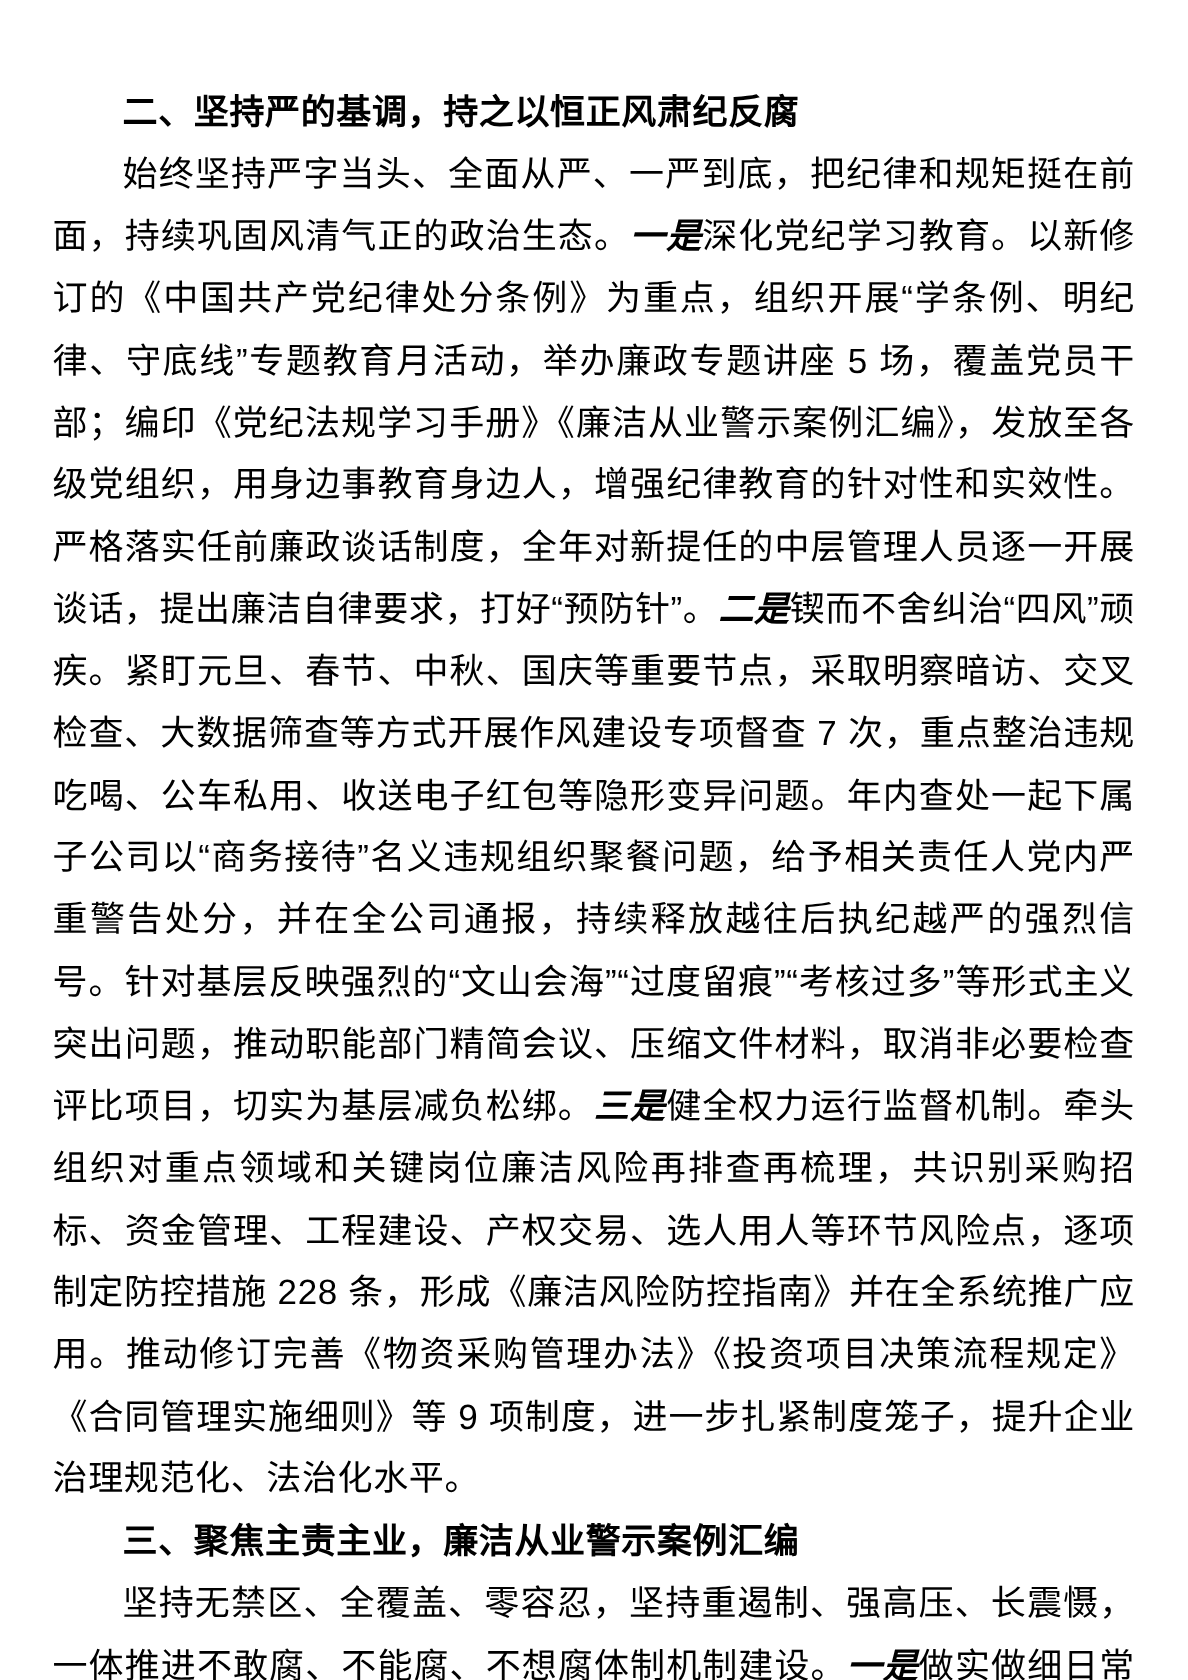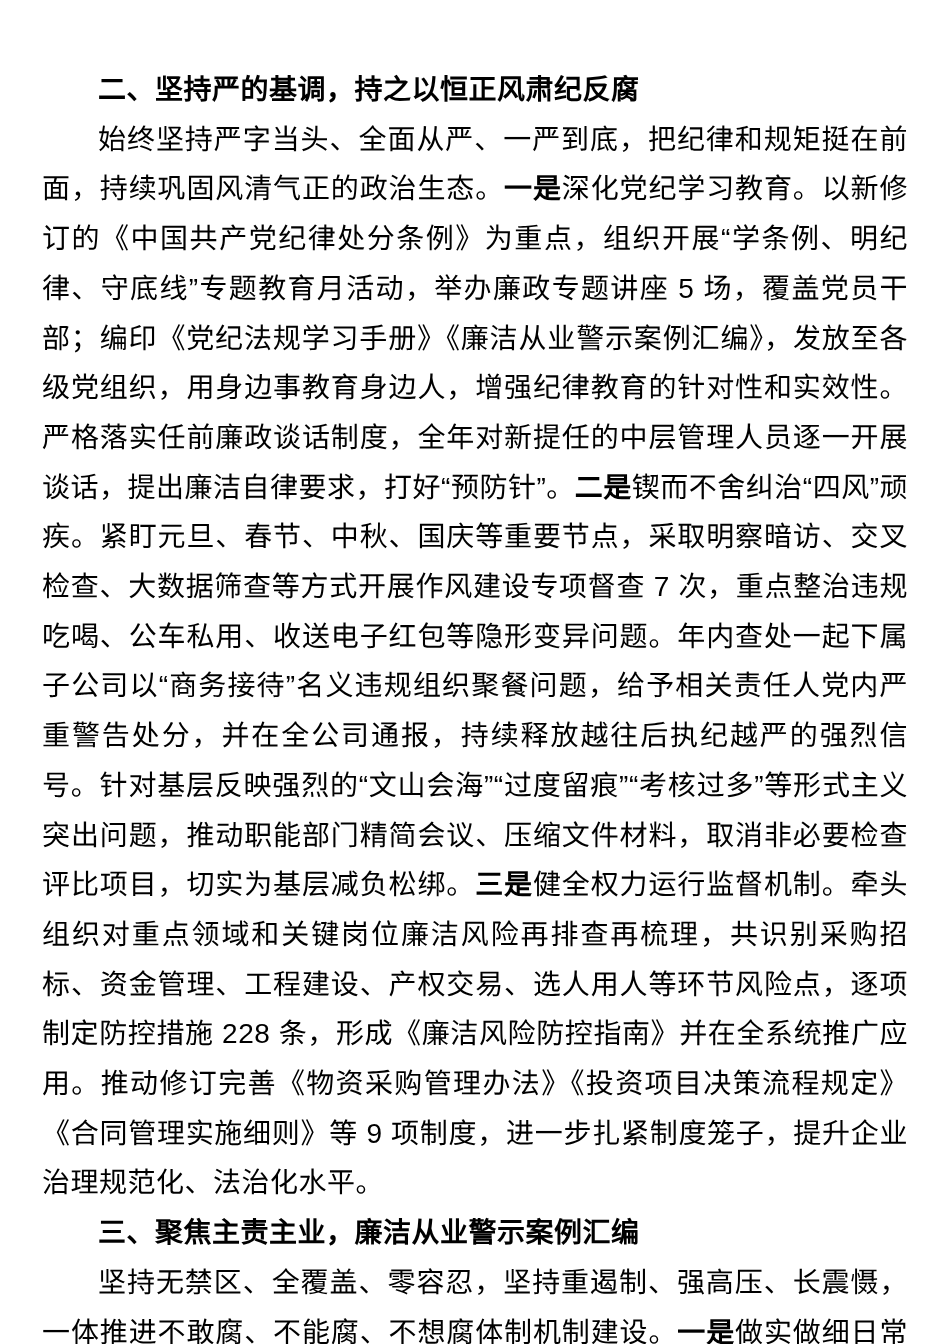--- a/index.html
+++ b/index.html
@@ -36,20 +36,21 @@
     font-weight: normal;
     line-height: 49.7px;
     text-indent: 2em;
     text-align: justify;
     text-justify: inter-ideograph;
     letter-spacing: 0.5px;
     word-break: break-all;
   }
   .doc-para b {
     font-weight: bold;
+    font-style: italic;
   }
 </style>
 </head>
 <body>
 
 <div class="page">
   <main>
       <section>
         <h2 class="doc-heading">二、坚持严的基调，持之以恒正风肃纪反腐</h2>
         <p class="doc-para"><span>始终坚持严字当头、全面从严、一严到底，把纪律和规矩挺在前面，持续巩固风清气正的政治生态。</span><b>一是</b><span>深化党纪学习教育。以新修订的《中国共产党纪律处分条例》为重点，组织开展“学条例、明纪律、守底线”专题教育月活动，举办廉政专题讲座 5 场，覆盖党员干部；编印《党纪法规学习手册》《廉洁从业警示案例汇编》，发放至各级党组织，用身边事教育身边人，增强纪律教育的针对性和实效性。严格落实任前廉政谈话制度，全年对新提任的中层管理人员逐一开展谈话，提出廉洁自律要求，打好“预防针”。</span><b>二是</b><span>锲而不舍纠治“四风”顽疾。紧盯元旦、春节、中秋、国庆等重要节点，采取明察暗访、交叉检查、大数据筛查等方式开展作风建设专项督查 7 次，重点整治违规吃喝、公车私用、收送电子红包等隐形变异问题。年内查处一起下属子公司以“商务接待”名义违规组织聚餐问题，给予相关责任人党内严重警告处分，并在全公司通报，持续释放越往后执纪越严的强烈信号。针对基层反映强烈的“文山会海”“过度留痕”“考核过多”等形式主义突出问题，推动职能部门精简会议、压缩文件材料，取消非必要检查评比项目，切实为基层减负松绑。</span><b>三是</b><span>健全权力运行监督机制。牵头组织对重点领域和关键岗位廉洁风险再排查再梳理，共识别采购招标、资金管理、工程建设、产权交易、选人用人等环节风险点，逐项制定防控措施 228 条，形成《廉洁风险防控指南》并在全系统推广应用。推动修订完善《物资采购管理办法》《投资项目决策流程规定》《合同管理实施细则》等 9 项制度，进一步扎紧制度笼子，提升企业治理规范化、法治化水平。</span></p>

